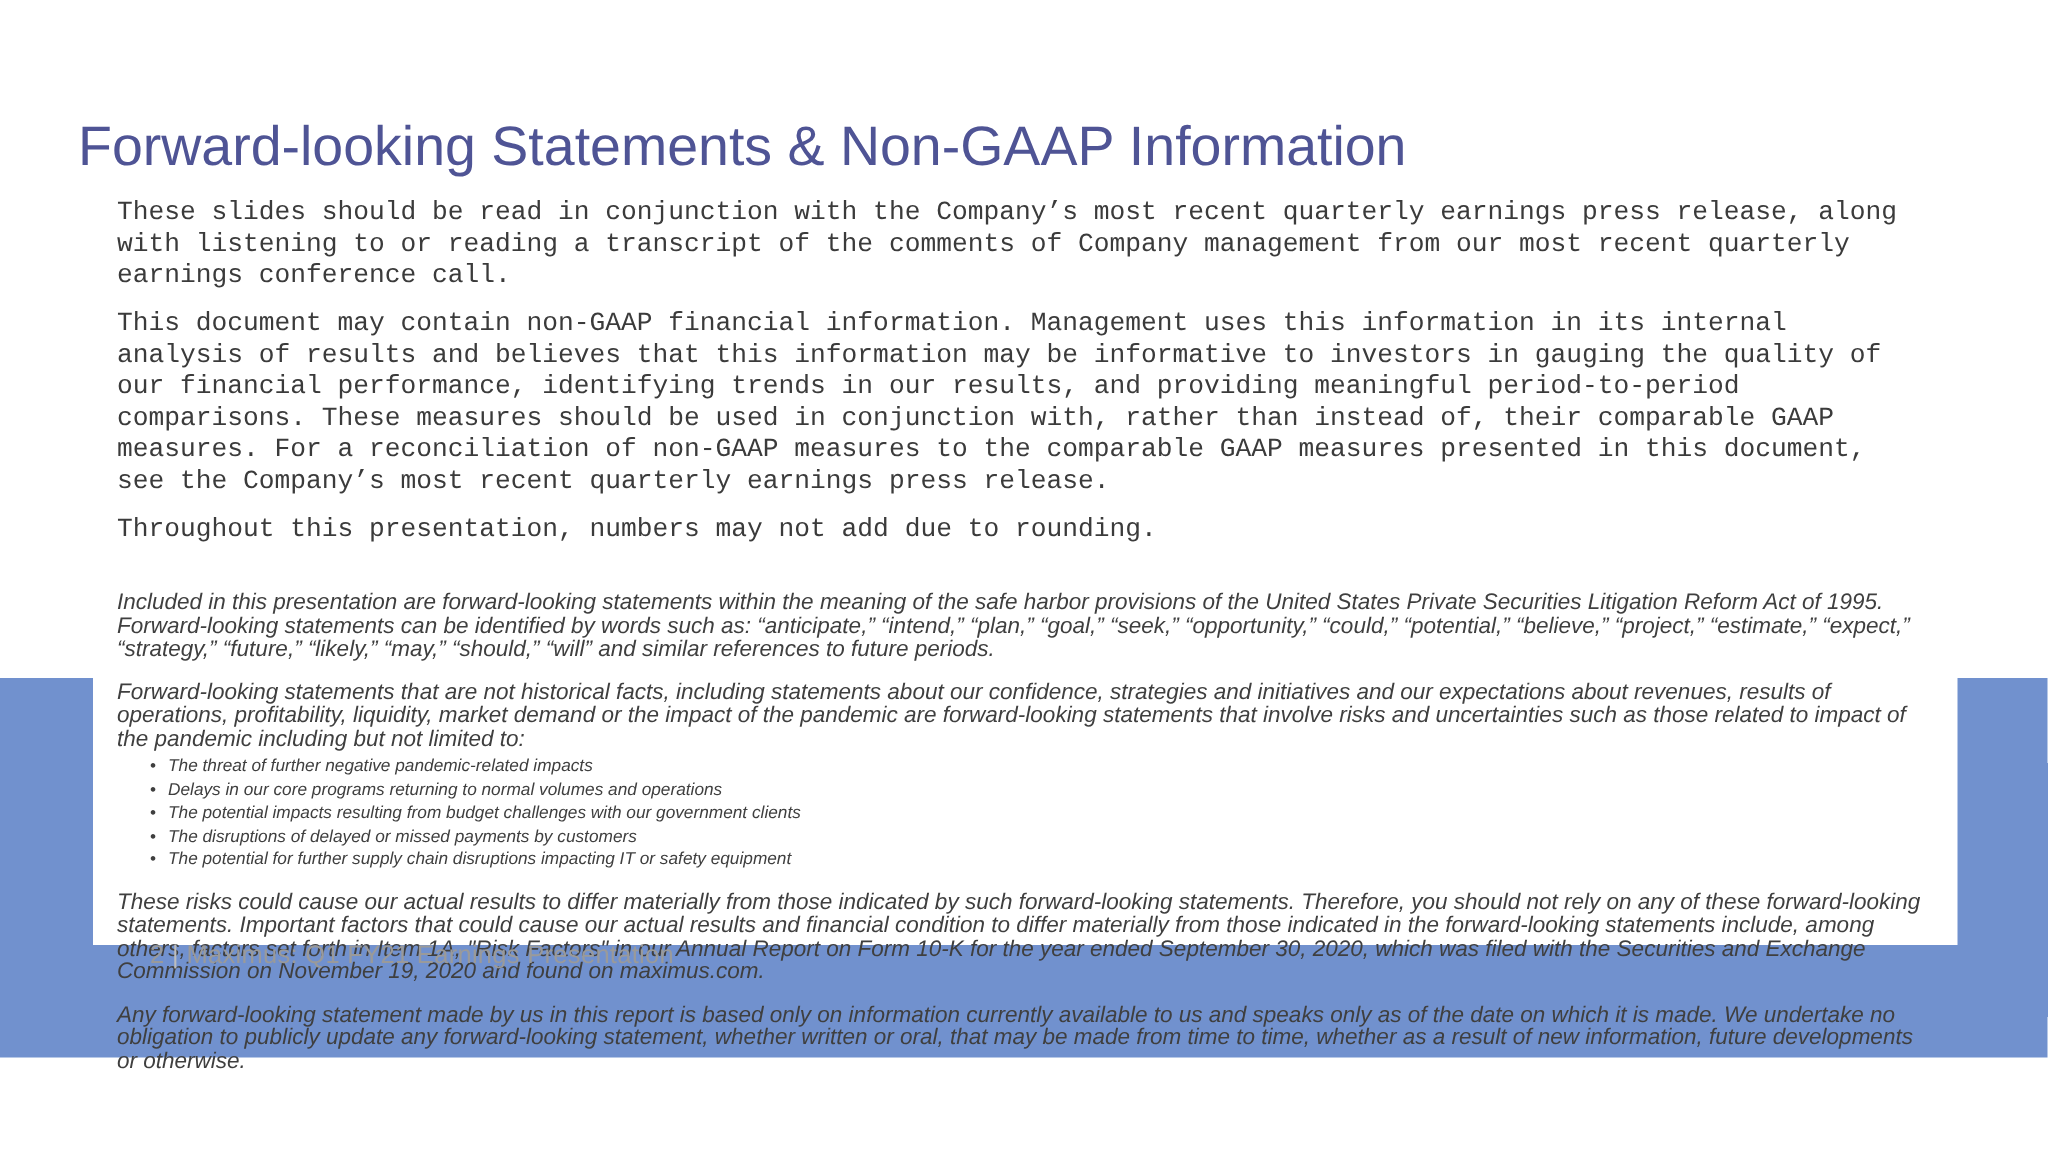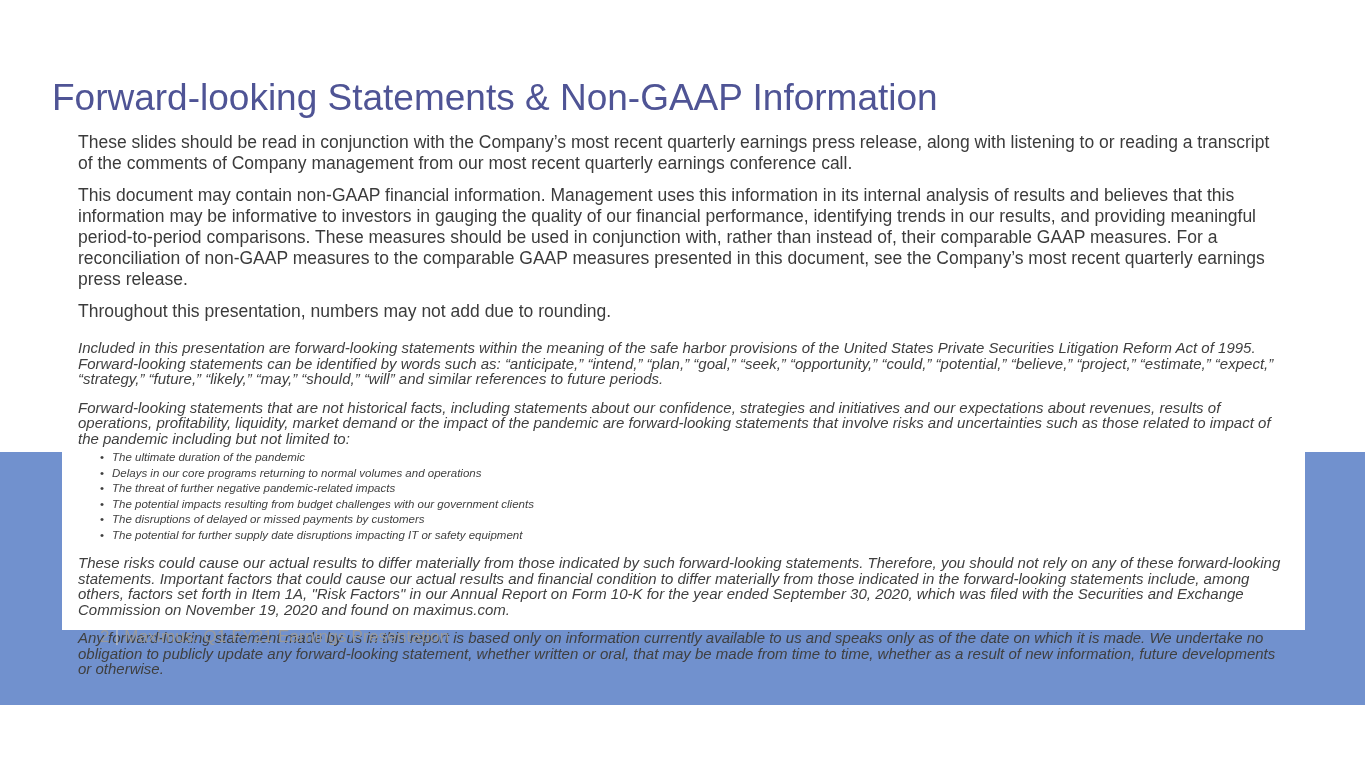--- a/index.html
+++ b/index.html
@@ -55,23 +55,24 @@
     left: 78px;
     top: 132px;
     width: 1205px;
   }
   .para-main {
     font-size: 17.5px;
     line-height: 21px;
     color: #3b3b3b;
     margin: 0 0 11px 0;
     text-align: left;
+    font-family: Liberation Mono, monospace;
   }
   .para-main.last {
-    margin-bottom: 18px;
+    margin-bottom: 30px;
   }
   .para-fine {
     font-size: 15px;
     line-height: 15.5px;
     color: #3f3f3f;
     font-style: italic;
     margin: 0 0 13px 0;
     text-align: left;
   }
   .para-fine.tight {
@@ -127,26 +128,25 @@
 
     <p class="para-main">These slides should be read in conjunction with the Company’s most recent quarterly earnings press release, along with listening to or reading a transcript of the comments of Company management from our most recent quarterly earnings conference call.</p>
     <p class="para-main">This document may contain non-GAAP financial information. Management uses this information in its internal analysis of results and believes that this information may be informative to investors in gauging the quality of our financial performance, identifying trends in our results, and providing meaningful period-to-period comparisons. These measures should be used in conjunction with, rather than instead of, their comparable GAAP measures. For a reconciliation of non-GAAP measures to the comparable GAAP measures presented in this document, see the Company’s most recent quarterly earnings press release.</p>
     <p class="para-main last">Throughout this presentation, numbers may not add due to rounding.</p>
 
     <p class="para-fine">Included in this presentation are forward-looking statements within the meaning of the safe harbor provisions of the United States Private Securities Litigation Reform Act of 1995. Forward-looking statements can be identified by words such as: “anticipate,” “intend,” “plan,” “goal,” “seek,” “opportunity,” “could,” “potential,” “believe,” “project,” “estimate,” “expect,” “strategy,” “future,” “likely,” “may,” “should,” “will” and similar references to future periods.</p>
 
     <p class="para-fine tight">Forward-looking statements that are not historical facts, including statements about our confidence, strategies and initiatives and our expectations about revenues, results of operations, profitability, liquidity, market demand or the impact of the pandemic are forward-looking statements that involve risks and uncertainties such as those related to impact of the pandemic including but not limited to:</p>
 
     <ul class="fine-list">
-      <li>The ultimate duration of the pandemic</li>
+      <li>The threat of further negative pandemic-related impacts</li>
       <li>Delays in our core programs returning to normal volumes and operations</li>
-      <li>The threat of further negative pandemic-related impacts</li>
       <li>The potential impacts resulting from budget challenges with our government clients</li>
       <li>The disruptions of delayed or missed payments by customers</li>
-      <li>The potential for further supply date disruptions impacting IT or safety equipment</li>
+      <li>The potential for further supply chain disruptions impacting IT or safety equipment</li>
     </ul>
 
     <p class="para-fine">These risks could cause our actual results to differ materially from those indicated by such forward-looking statements. Therefore, you should not rely on any of these forward-looking statements. Important factors that could cause our actual results and financial condition to differ materially from those indicated in the forward-looking statements include, among others, factors set forth in Item 1A, "Risk Factors" in our Annual Report on Form 10-K for the year ended September 30, 2020, which was filed with the Securities and Exchange Commission on November 19, 2020 and found on maximus.com.</p>
 
     <p class="para-fine">Any forward-looking statement made by us in this report is based only on information currently available to us and speaks only as of the date on which it is made. We undertake no obligation to publicly update any forward-looking statement, whether written or oral, that may be made from time to time, whether as a result of new information, future developments or otherwise.</p>
 
   </div>
 
   <div class="footer">
     <span>2</span><span class="sep">|</span><span>Maximus: Q1 FY21 Earnings Presentation</span>

